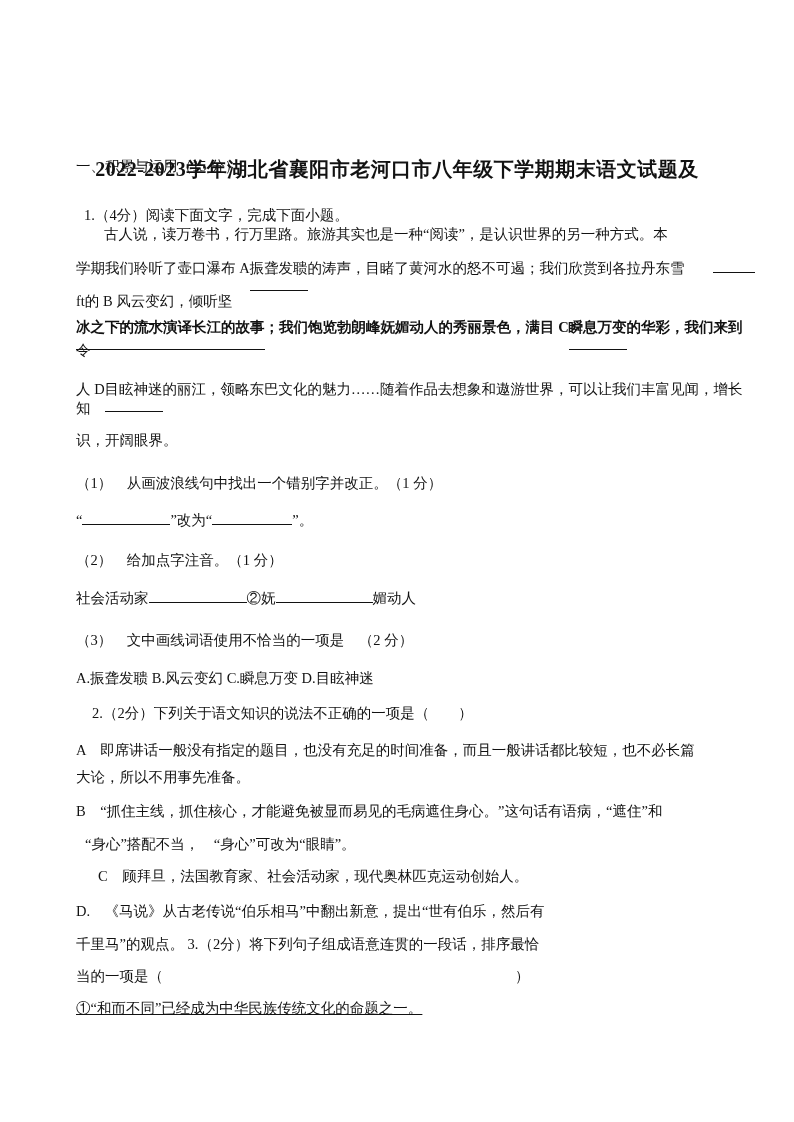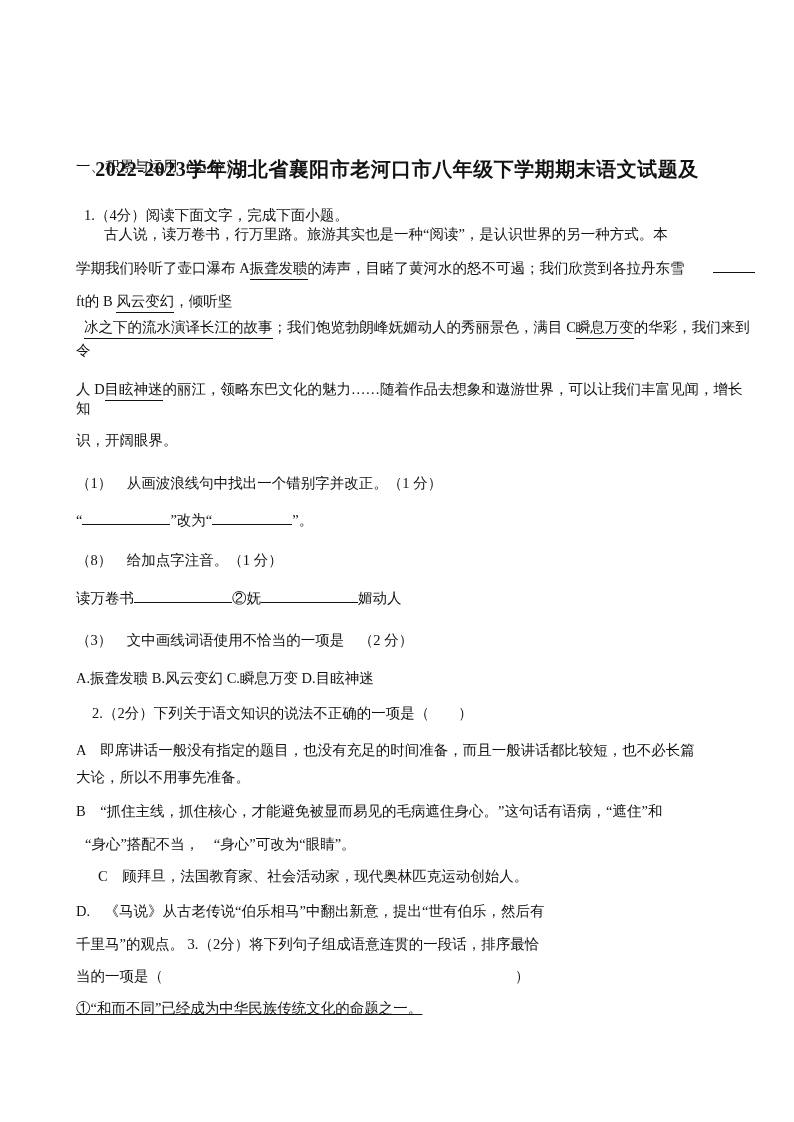--- a/index.html
+++ b/index.html
@@ -34,21 +34,21 @@
   }
   .line {
     position: absolute;
     font-size: 14.5px;
     line-height: 19px;
     white-space: pre;
     letter-spacing: 0px;
   }
   .line .u {
     border-bottom: 1px solid #121212;
-    padding-bottom: 3px;
+    padding-bottom: 14px;
   }
   .line .blank {
     display: inline-block;
     border-bottom: 1px solid #121212;
     height: 13px;
     vertical-align: baseline;
   }
   .line .gap {
     display: inline-block;
     height: 1px;
@@ -60,29 +60,29 @@
 <div class="doc-page">
   <div class="doc-title">
     <div>2022-2023学年湖北省襄阳市老河口市八年级下学期期末语文试题及</div>
   </div>
   <div id="lines-root">
       <div class="line" style="top: 157px; left: 76px;"><span>一、积累与运用（15 分）</span></div>
       <div class="line" style="top: 186px; left: 84px; margin-top: 20px;"><span>1.（4分）阅读下面文字，完成下面小题。</span></div>
       <div class="line" style="top: 225px; left: 104px;"><span>古人说，读万卷书，行万里路。旅游其实也是一种“阅读”，是认识世界的另一种方式。本</span></div>
       <div class="line" style="top: 259px; left: 76px;"><span>学期我们聆听了壶口瀑布 A</span><span class="u">振聋发聩</span><span>的涛声，目睹了黄河水的怒不可遏；我们欣赏到各拉丹东雪</span><span class="gap" style="width: 28px;"></span><span class="blank" style="width: 42px;"></span></div>
       <div class="line" style="top: 292px; left: 76px;"><span>ft的 B </span><span class="u">风云变幻</span><span>，倾听坚</span></div>
-      <div class="line" style="top: 318px; left: 84px;"><span class="u">冰之下的流水演译长江的故事</span><span>；我们饱览勃朗峰妩媚动人的秀丽景色，满目 C</span><span class="u">瞬息万变</span><span>的华彩，我们来到</span></div>
+      <div class="line" style="top: 318px; left: 76px; font-weight: bold;"><span class="u">冰之下的流水演译长江的故事</span><span>；我们饱览勃朗峰妩媚动人的秀丽景色，满目 C</span><span class="u">瞬息万变</span><span>的华彩，我们来到</span></div>
       <div class="line" style="top: 341px; left: 76px;"><span>令</span></div>
       <div class="line" style="top: 380px; left: 76px;"><span>人 D</span><span class="u">目眩神迷</span><span>的丽江，领略东巴文化的魅力……随着作品去想象和遨游世界，可以让我们丰富见闻，增长</span></div>
       <div class="line" style="top: 399px; left: 76px;"><span>知</span></div>
       <div class="line" style="top: 431px; left: 76px;"><span>识，开阔眼界。</span></div>
       <div class="line" style="top: 474px; left: 76px;"><span>（1）　从画波浪线句中找出一个错别字并改正。（1 分）</span></div>
       <div class="line" style="top: 511px; left: 76px;"><span>“</span><span class="blank" style="width: 88px;"></span><span>”改为“</span><span class="blank" style="width: 80px;"></span><span>”。</span></div>
-      <div class="line" style="top: 551px; left: 76px;"><span>（8）　给加点字注音。（1 分）</span></div>
-      <div class="line" style="top: 589px; left: 76px;"><span>读万卷书</span><span class="blank" style="width: 98px;"></span><span>②妩</span><span class="blank" style="width: 97px;"></span><span>媚动人</span></div>
+      <div class="line" style="top: 551px; left: 76px;"><span>（2）　给加点字注音。（1 分）</span></div>
+      <div class="line" style="top: 589px; left: 76px;"><span>社会活动家</span><span class="blank" style="width: 98px;"></span><span>②妩</span><span class="blank" style="width: 97px;"></span><span>媚动人</span></div>
       <div class="line" style="top: 631px; left: 76px;"><span>（3）　文中画线词语使用不恰当的一项是　（2 分）</span></div>
       <div class="line" style="top: 669px; left: 76px;"><span>A.振聋发聩 B.风云变幻 C.瞬息万变 D.目眩神迷</span></div>
       <div class="line" style="top: 704px; left: 92px;"><span>2.（2分）下列关于语文知识的说法不正确的一项是（　　）</span></div>
       <div class="line" style="top: 741px; left: 76px;"><span>A　即席讲话一般没有指定的题目，也没有充足的时间准备，而且一般讲话都比较短，也不必长篇</span></div>
       <div class="line" style="top: 768px; left: 76px; text-align: right;"><span>大论，所以不用事先准备。</span></div>
       <div class="line" style="top: 802px; left: 76px;"><span>B　“抓住主线，抓住核心，才能避免被显而易见的毛病遮住身心。”这句话有语病，“遮住”和</span></div>
       <div class="line" style="top: 835px; left: 85px;"><span>“身心”搭配不当，　“身心”可改为“眼睛”。</span></div>
       <div class="line" style="top: 867px; left: 76px; margin-left: 22px;"><span>C　顾拜旦，法国教育家、社会活动家，现代奥林匹克运动创始人。</span></div>
       <div class="line" style="top: 902px; left: 76px;"><span>D.　《马说》从古老传说“伯乐相马”中翻出新意，提出“世有伯乐，然后有</span></div>
       <div class="line" style="top: 935px; left: 76px;"><span>千里马”的观点。 3.（2分）将下列句子组成语意连贯的一段话，排序最恰</span></div>

